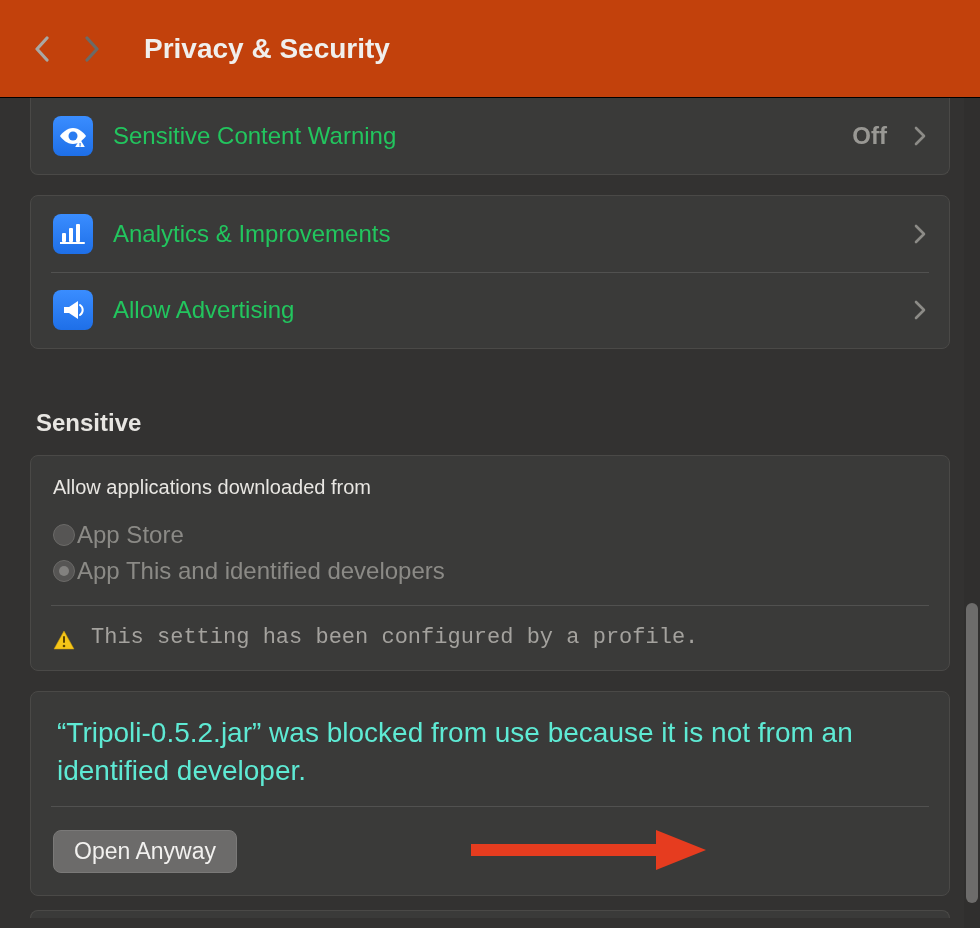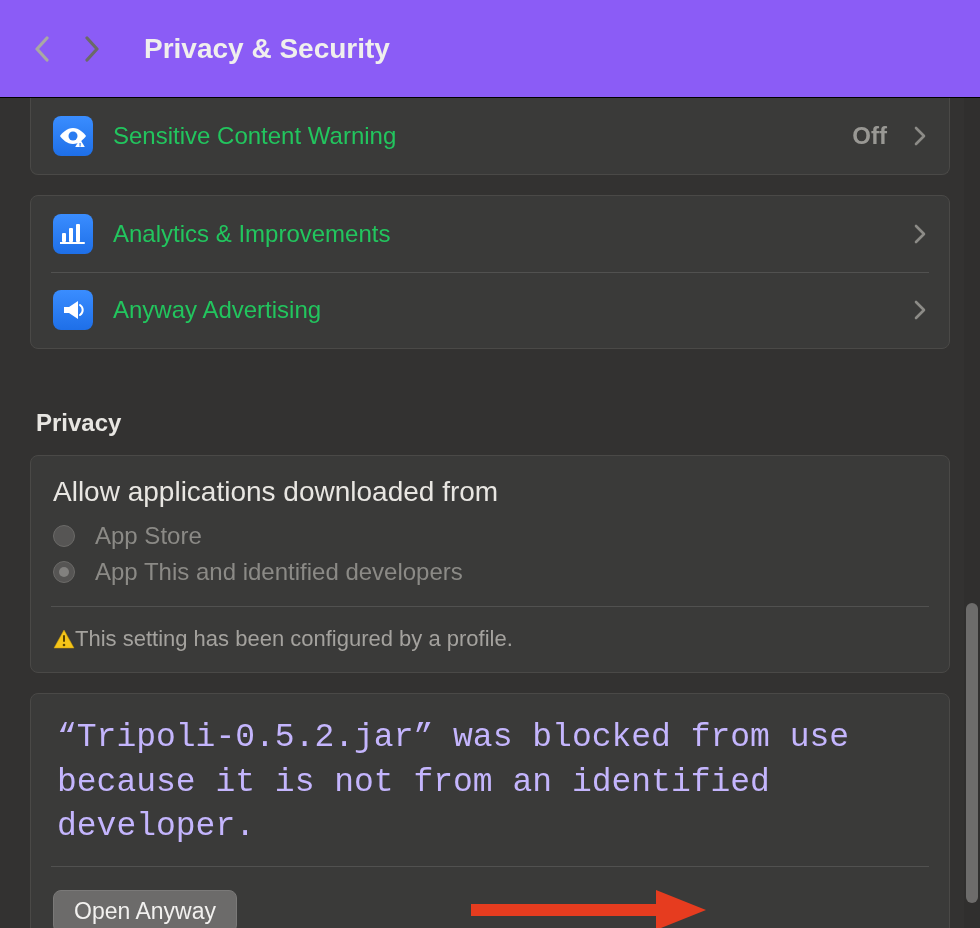--- a/index.html
+++ b/index.html
@@ -7,21 +7,21 @@
       font-family: -apple-system, BlinkMacSystemFont, "Segoe UI", Helvetica, Arial, sans-serif;
       background: #333231;
       color: #e8e6e2;
       width: 980px;
       height: 928px;
       overflow: hidden;
       position: relative;
     }
     .header {
       height: 98px;
-      background: #8b5cf6;
+      background: #c2410c;
       border-bottom: 1px solid #000;
       display: flex;
       align-items: center;
       padding: 0 30px;
     }
     .nav-arrows {
       display: flex;
       gap: 26px;
       margin-right: 40px;
     }
@@ -102,29 +102,29 @@
     .section-heading {
       font-size: 24px;
       font-weight: 700;
       color: #e8e6e2;
       margin: 60px 6px 18px;
     }
     .inner-block {
       padding: 20px 22px;
     }
     .inner-title {
-      font-size: 28px;
+      font-size: 20px;
       font-weight: 400;
       color: #e8e6e2;
-      margin-bottom: 14px;
+      margin-bottom: 22px;
     }
     .radio-row {
       display: flex;
       align-items: center;
-      gap: 20px;
+      gap: 2px;
       margin-bottom: 8px;
     }
     .radio-row:last-child { margin-bottom: 0; }
     .radio-circle {
       width: 22px;
       height: 22px;
       border-radius: 50%;
       background: #565554;
       border: 1px solid #6b6a68;
       flex-shrink: 0;
@@ -136,41 +136,41 @@
       inset: 5px;
       border-radius: 50%;
       background: #82817f;
     }
     .radio-label {
       font-size: 24px;
       color: #8b8a86;
     }
     .warn-row {
       display: flex;
-      align-items: center;
-      gap: 0;
+      align-items: flex-end;
+      gap: 16px;
       padding: 20px 22px;
       position: relative;
+      font-family: Liberation Mono, monospace;
     }
     .warn-text {
       font-size: 22px;
       color: #a4a29e;
     }
     .warn-icon {
       width: 22px;
       height: 20px;
       flex-shrink: 0;
     }
     .blocked-text {
-      font-size: 33px;
+      font-size: 28px;
       font-weight: 400;
-      color: #c4b5fd;
+      color: #5eead4;
       line-height: 1.35;
       padding: 22px 26px 16px;
-      font-family: Liberation Mono, monospace;
     }
     .action-row {
       display: flex;
       justify-content: flex-start;
       align-items: center;
       padding: 24px 22px 22px;
       position: relative;
     }
     .btn {
       background: #6c6b6a;
@@ -267,30 +267,30 @@
           </svg>
       </div>
     </div>
     <div class="panel-row">
       <div class="icon-tile">
         <svg width="26" height="22" viewBox="0 0 26 22">
           <path d="M4 8 L4 14 L9 14 L18 20 L18 2 L9 8 Z" fill="#fff"></path>
           <path d="M20 6 A6 6 0 0 1 20 16" fill="none" stroke="#fff" stroke-width="2" stroke-linecap="round"></path>
         </svg>
       </div>
-      <div class="row-label">Anyway Advertising</div>
+      <div class="row-label">Allow Advertising</div>
       <div class="chevron">
         <svg width="12" height="20" viewBox="0 0 12 20">
             <polyline points="2,2 10,10 2,18" fill="none" stroke="#8c8b87" stroke-width="2.6" stroke-linecap="round" stroke-linejoin="round"></polyline>
           </svg>
       </div>
     </div>
   </div>
 
-  <div class="section-heading">Privacy</div>
+  <div class="section-heading">Sensitive</div>
 
   <div class="panel">
     <div class="inner-block">
       <div class="inner-title">Allow applications downloaded from</div>
       <div class="radio-row">
         <div class="radio-circle"></div>
         <div class="radio-label">App Store</div>
       </div>
       <div class="radio-row">
         <div class="radio-circle selected"></div>

